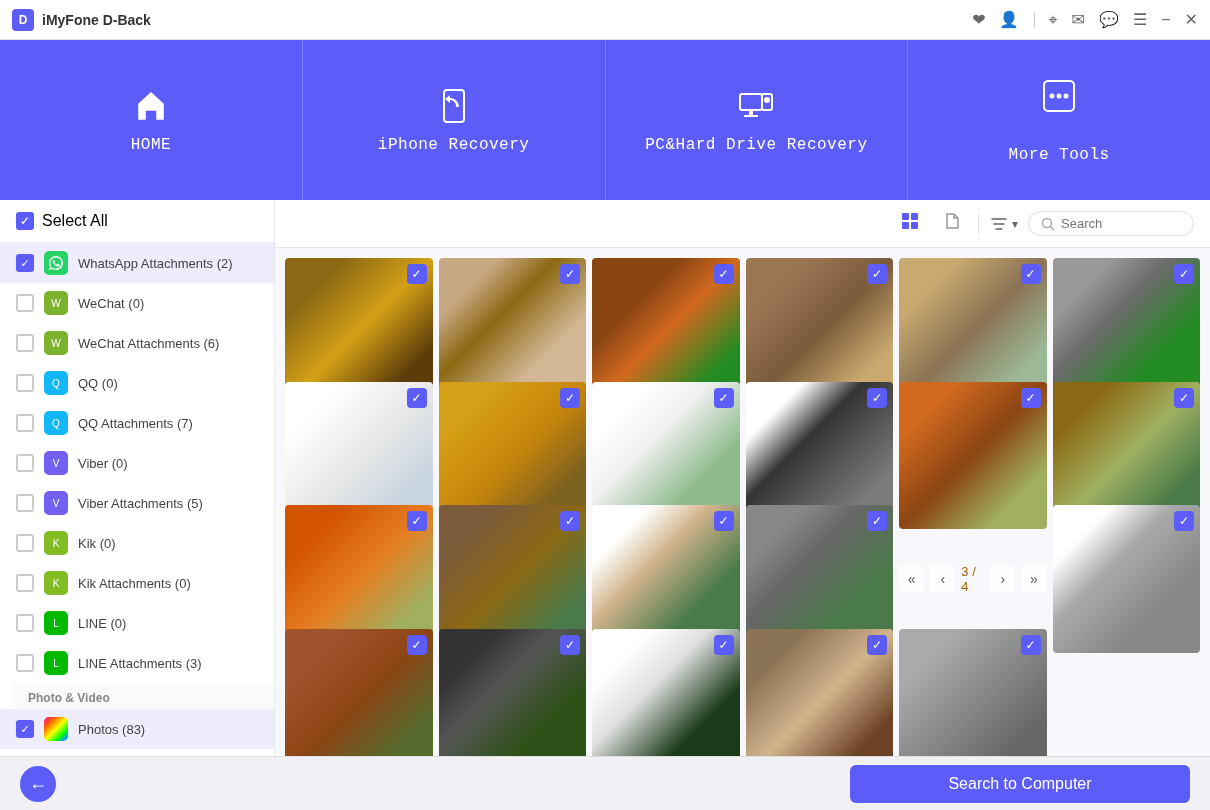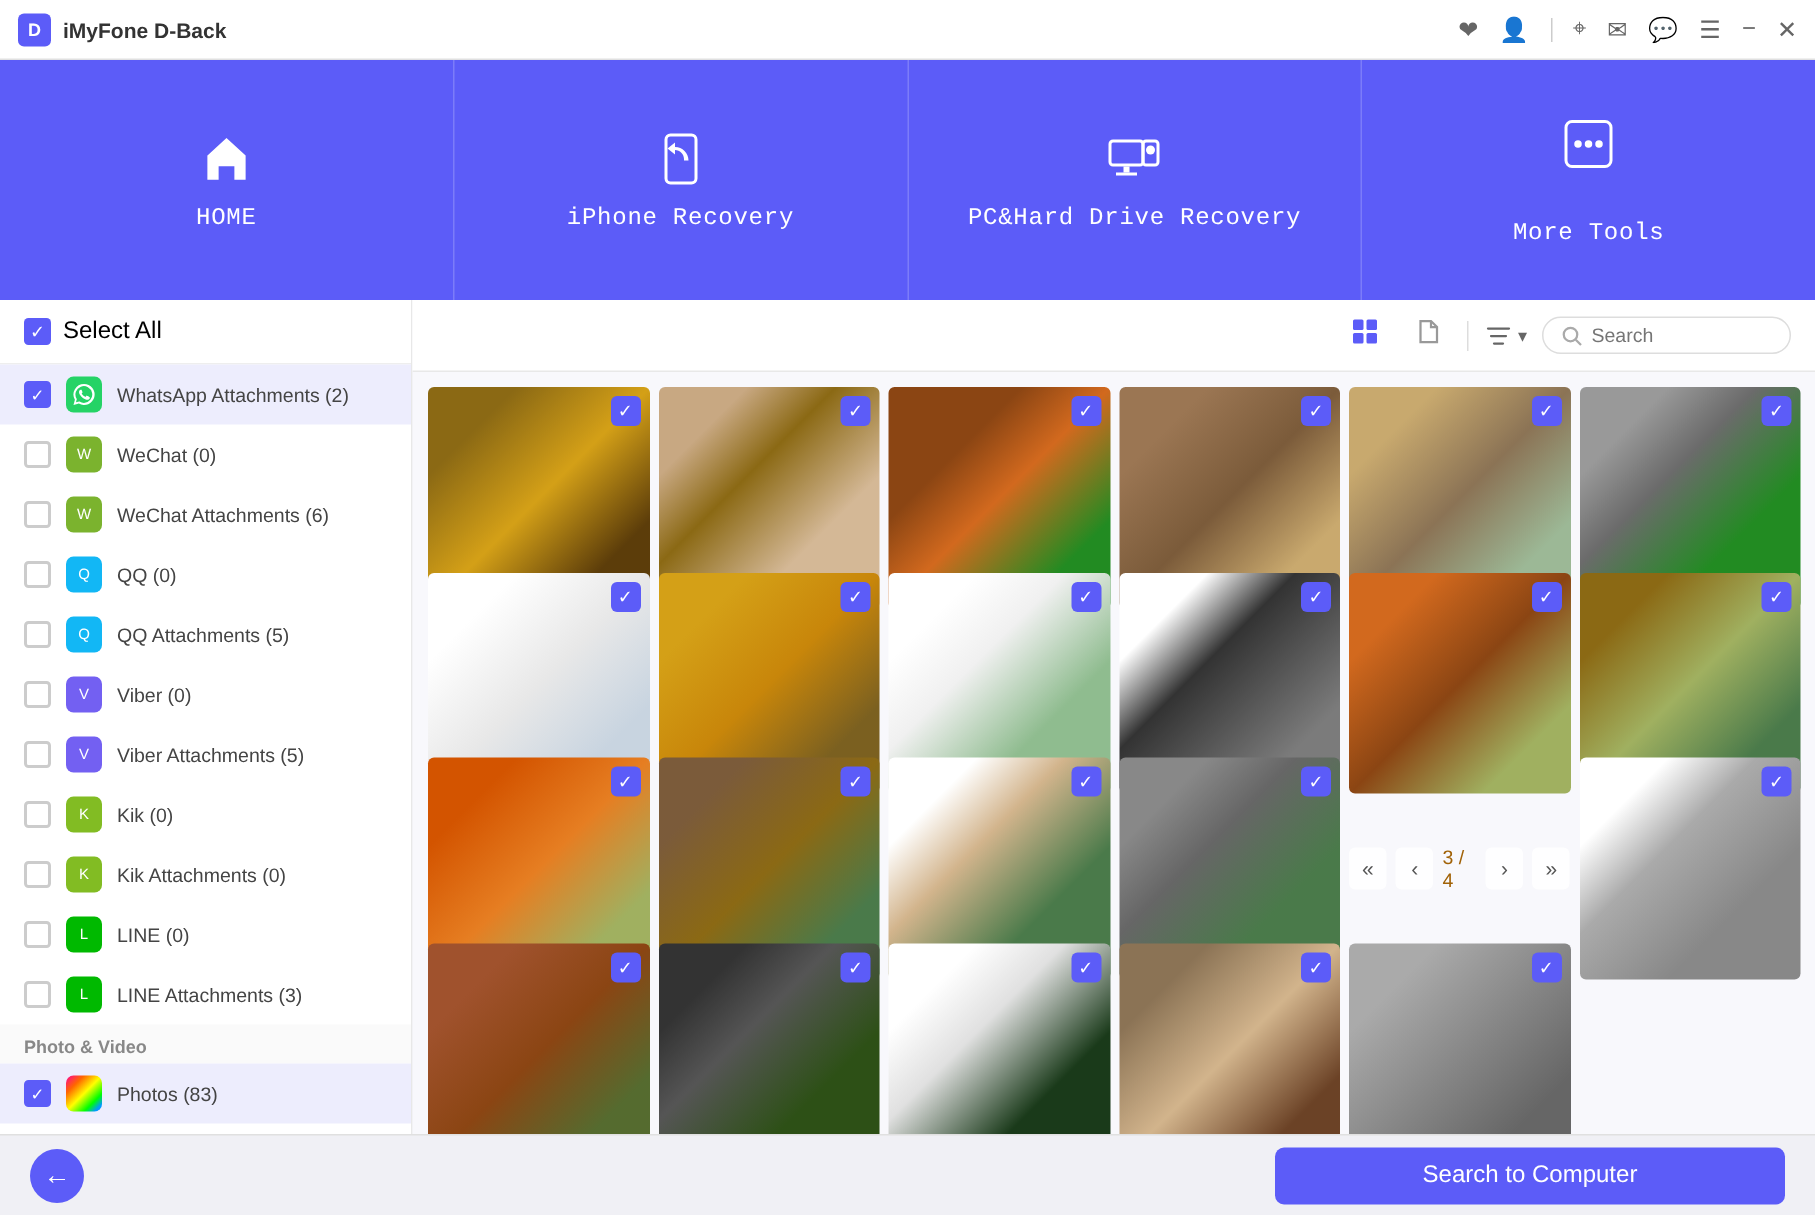--- a/index.html
+++ b/index.html
@@ -138,20 +138,21 @@
     .icon-viber { background: #7360F2; }
     .icon-kik { background: #82BC23; }
     .icon-line { background: #00B900; }
 
     .section-title {
       padding: 8px 16px 4px;
       font-size: 12px;
       font-weight: 600;
       color: #888;
       background: #fafafa;
+      margin-left: 12px;
     }
 
     
     .main-panel {
       flex: 1;
       display: flex;
       flex-direction: column;
       background: #f8f8fc;
     }
 
@@ -401,21 +402,21 @@
 
     <div class="sidebar-item">
       <div class="cb" style="border: 2px solid #ccc; border-radius: 3px;"></div>
       <div class="icon icon-qq" style="font-size:10px;color:#fff;">Q</div>
       <span>QQ (0)</span>
     </div>
 
     <div class="sidebar-item">
       <div class="cb" style="border: 2px solid #ccc; border-radius: 3px;"></div>
       <div class="icon icon-qq" style="font-size:10px;color:#fff;">Q</div>
-      <span>QQ Attachments (5)</span>
+      <span>QQ Attachments (7)</span>
     </div>
 
     <div class="sidebar-item">
       <div class="cb" style="border: 2px solid #ccc; border-radius: 3px;"></div>
       <div class="icon icon-viber" style="font-size:10px;color:#fff;">V</div>
       <span>Viber (0)</span>
     </div>
 
     <div class="sidebar-item">
       <div class="cb" style="border: 2px solid #ccc; border-radius: 3px;"></div>

